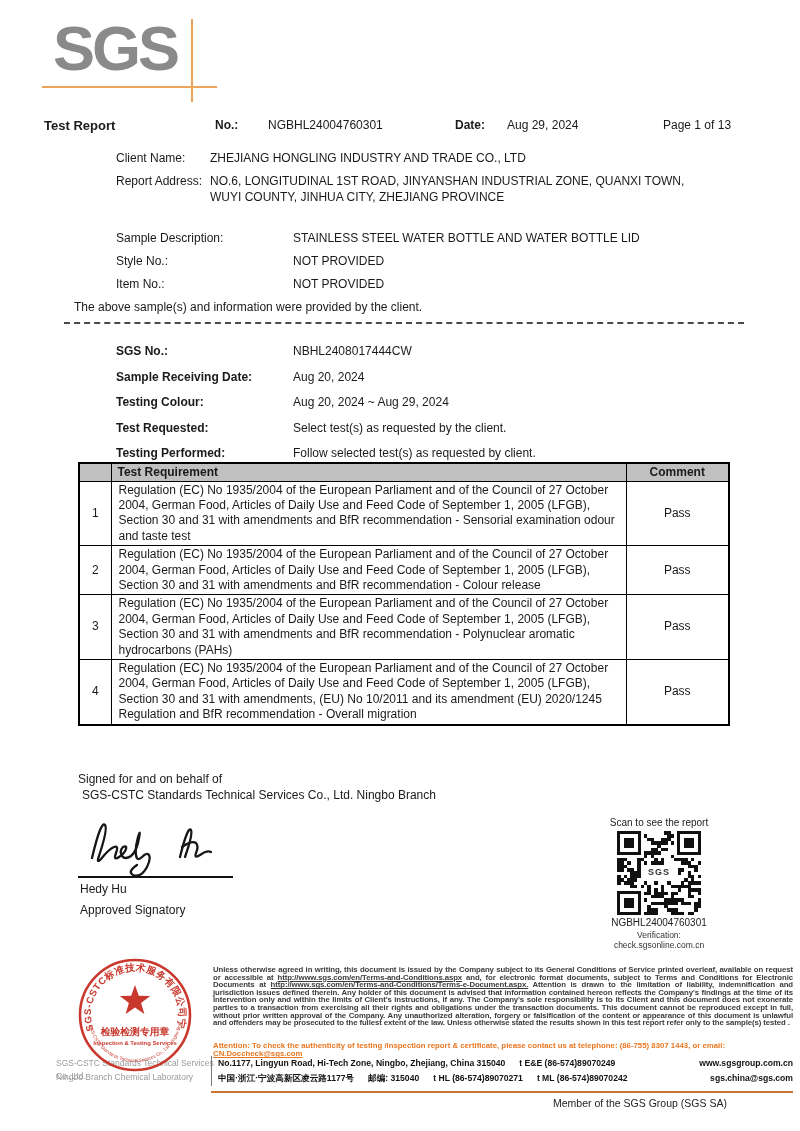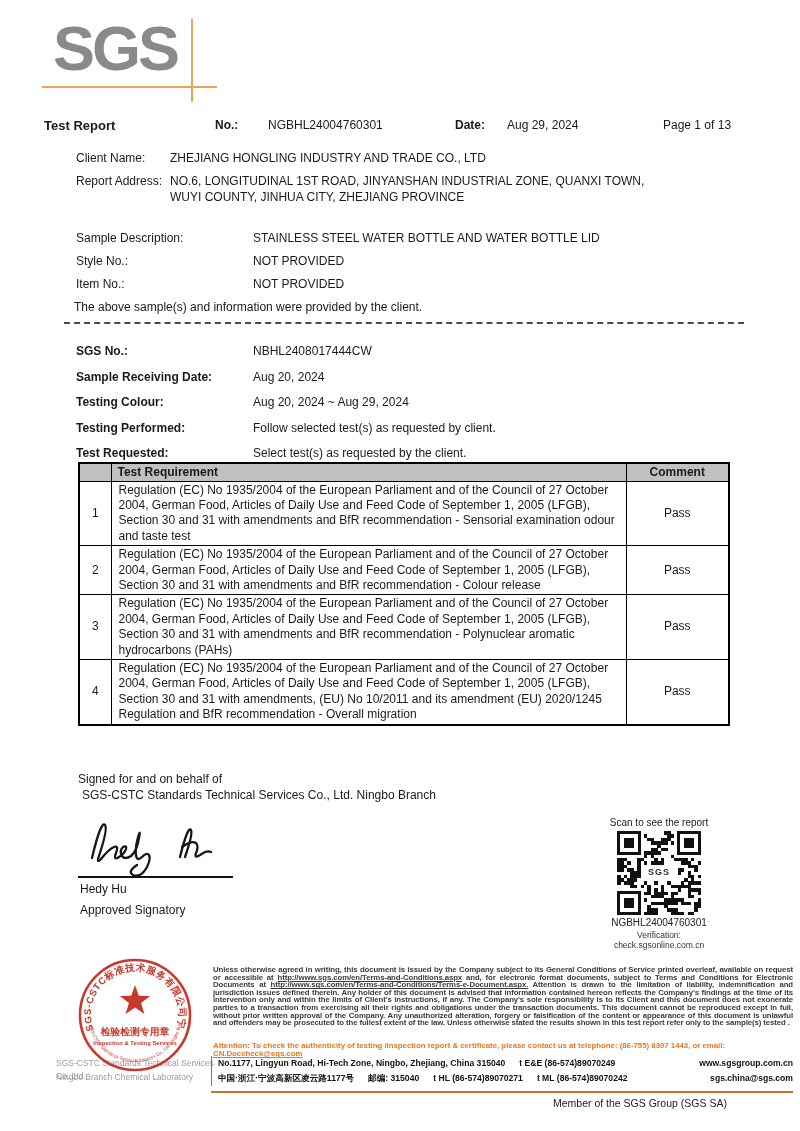--- a/index.html
+++ b/index.html
@@ -18,21 +18,21 @@
   .title-row .t { position:absolute; top:0; }
   .page-title { left:44px; top:-3px; font-size:13px; font-weight:bold; }
   .no-label   { left:215px; font-weight:bold; }
   .no-value   { left:268px; }
   .date-label { left:455px; font-weight:bold; }
   .date-value { left:507px; }
   .page-num   { left:663px; }
 
   
   .kv { position:absolute; font-size:12px; }
-  .kv .row { display:flex; }
+  .kv .row { display:flex;margin-left:40px; }
   .lbl { flex:0 0 auto; }
   .client-block { left:76px; top:150px; width:700px; }
   .client-block .lbl { width:94px; }
   .client-block .row { margin-bottom:7px; line-height:16px; }
   .sample-block { left:76px; top:231px; width:700px; }
   .sample-block .lbl { width:177px; }
   .sample-block .row { height:23px; line-height:15px; }
   .note-line { position:absolute; left:74px; top:300px; font-size:12px; }
   .dash-sep { position:absolute; left:64px; top:322px; width:680px; border-top:2px dashed #4a4a4a; }
   .details-block { left:76px; top:343px; width:700px; }
@@ -146,26 +146,26 @@
     </div>
     <div class="row">
       <span class="lbl">Sample Receiving Date:</span>
       <span>Aug 20, 2024</span>
     </div>
     <div class="row">
       <span class="lbl">Testing Colour:</span>
       <span>Aug 20, 2024 ~ Aug 29, 2024</span>
     </div>
     <div class="row">
+      <span class="lbl">Test Requested:</span>
+      <span>Select test(s) as requested by the client.</span>
+    </div>
+    <div class="row">
       <span class="lbl">Testing Performed:</span>
       <span>Follow selected test(s) as requested by client.</span>
-    </div>
-    <div class="row">
-      <span class="lbl">Test Requested:</span>
-      <span>Select test(s) as requested by the client.</span>
     </div>
   </div>
 
   <table class="results">
     <colgroup>
         <col style="width:32px">
         <col style="width:515px">
         <col style="width:103px">
       </colgroup>
     <tbody>

